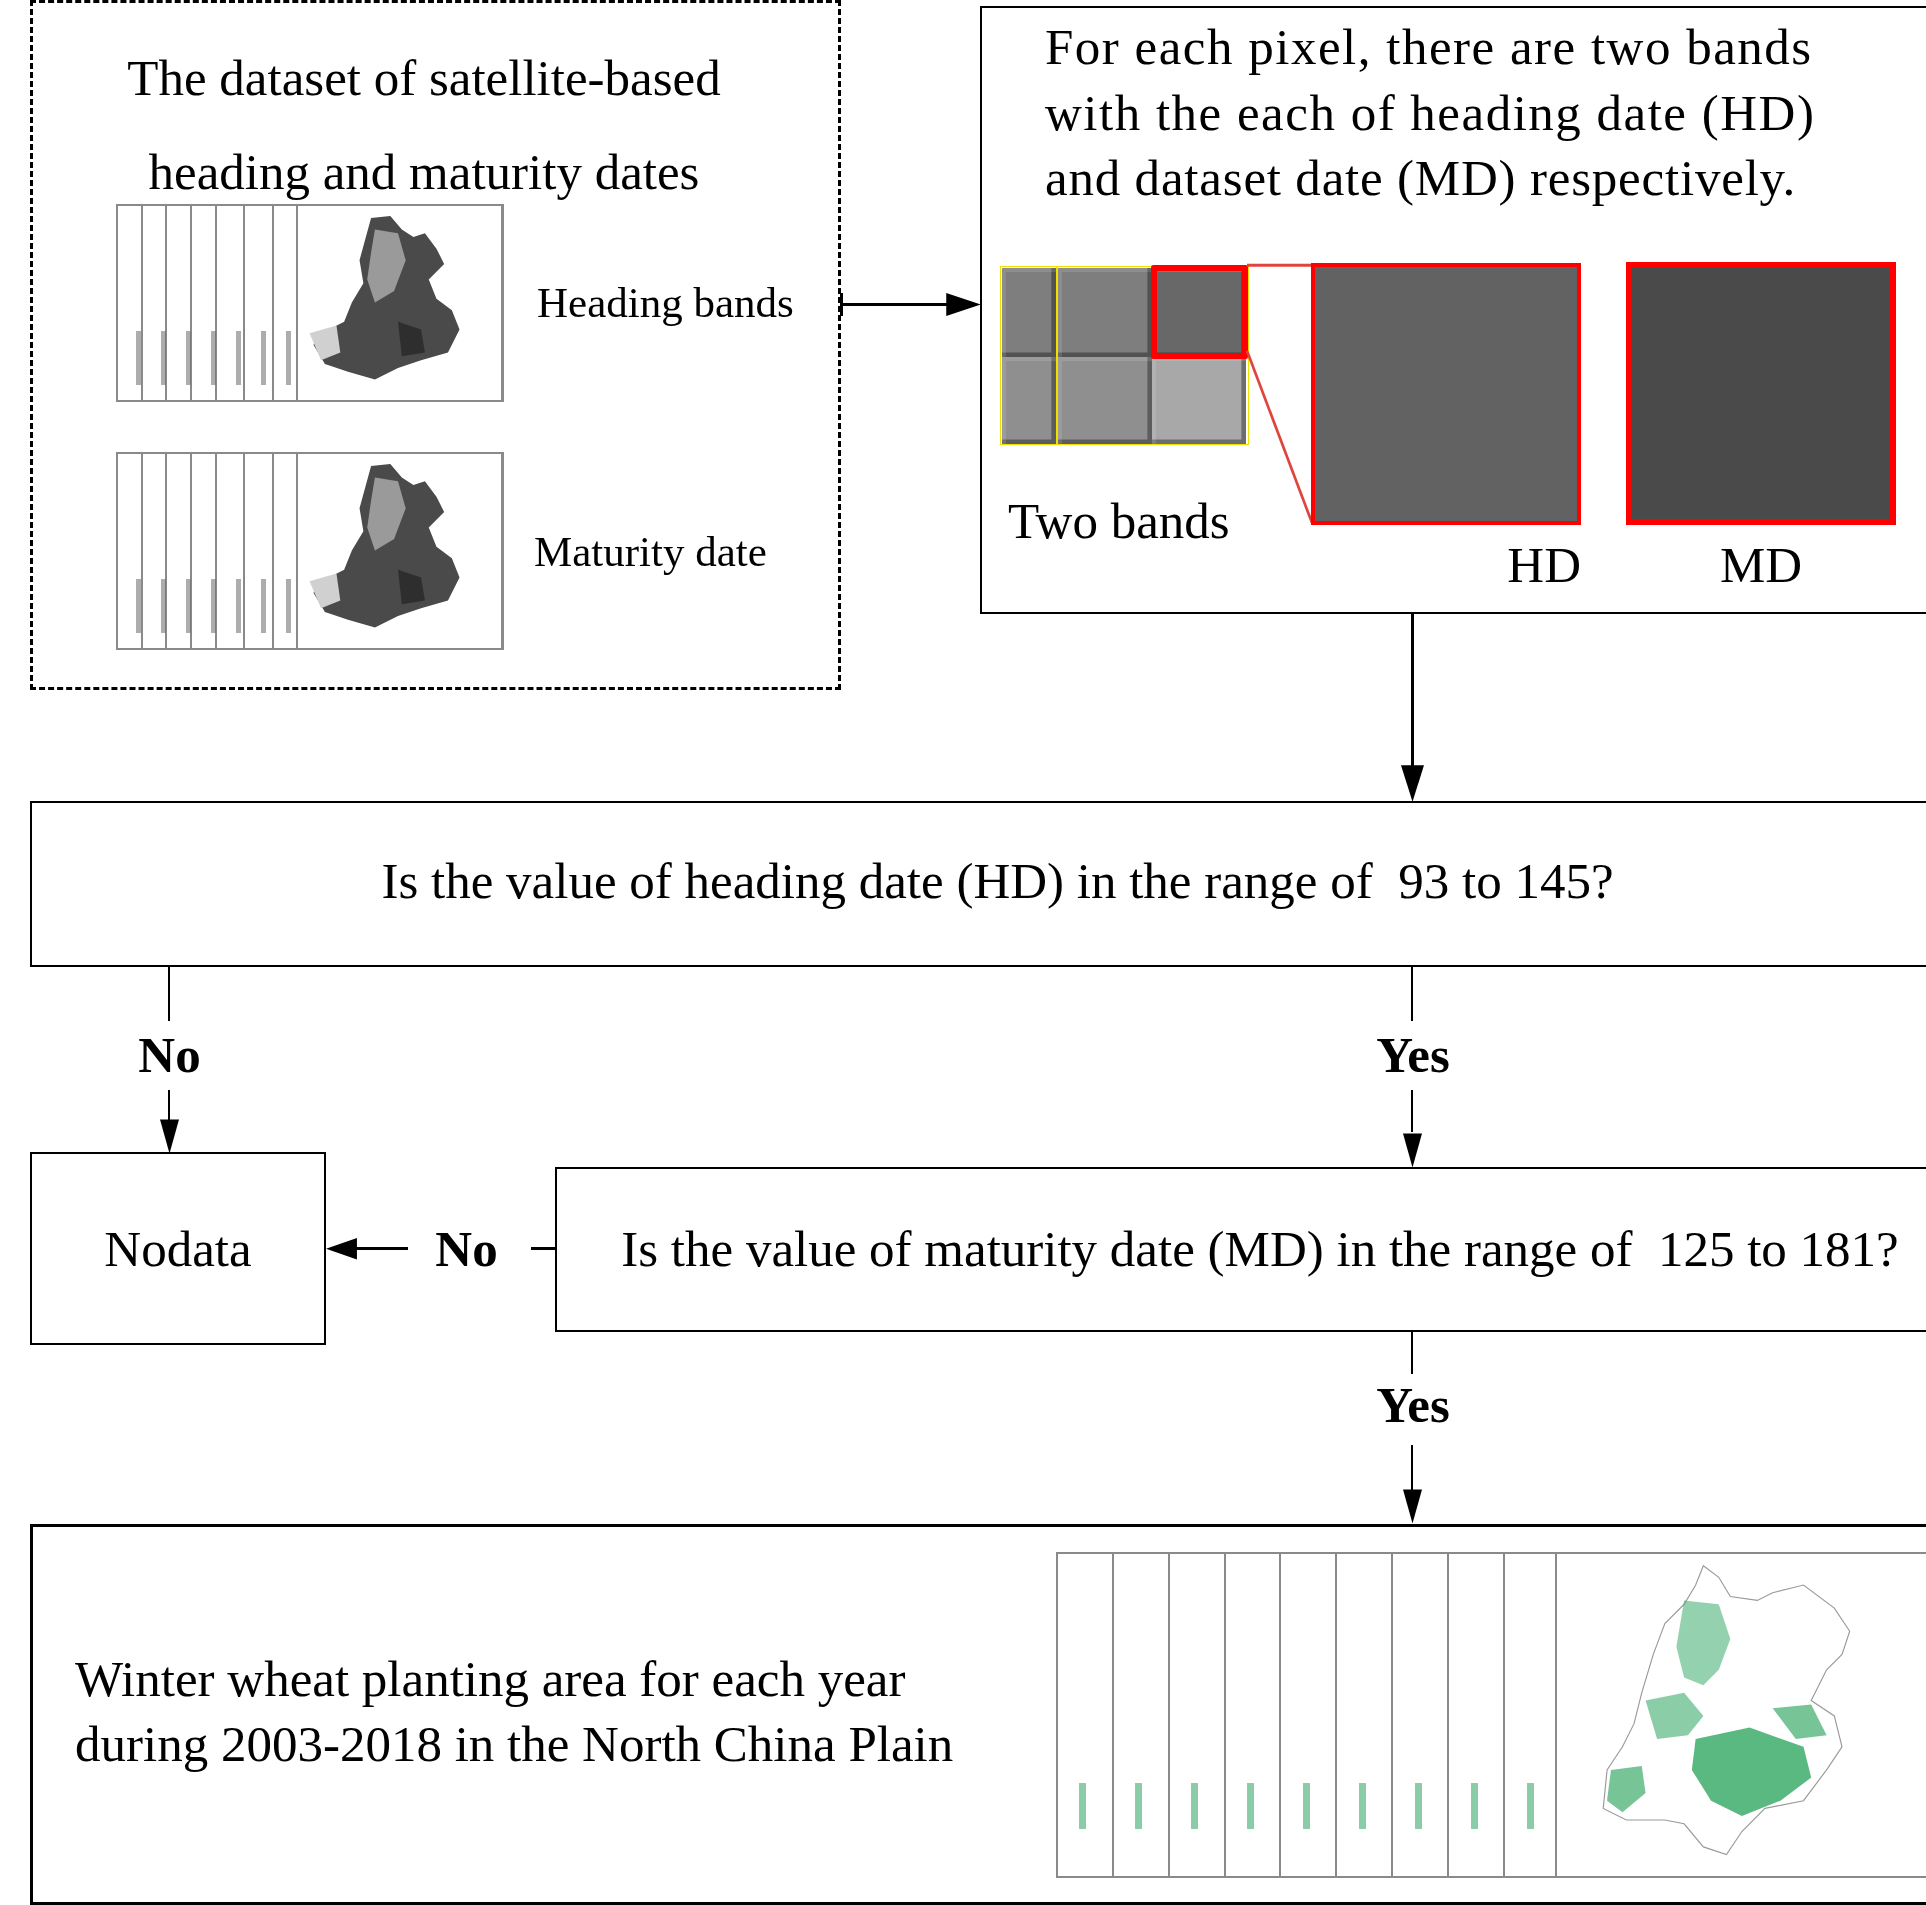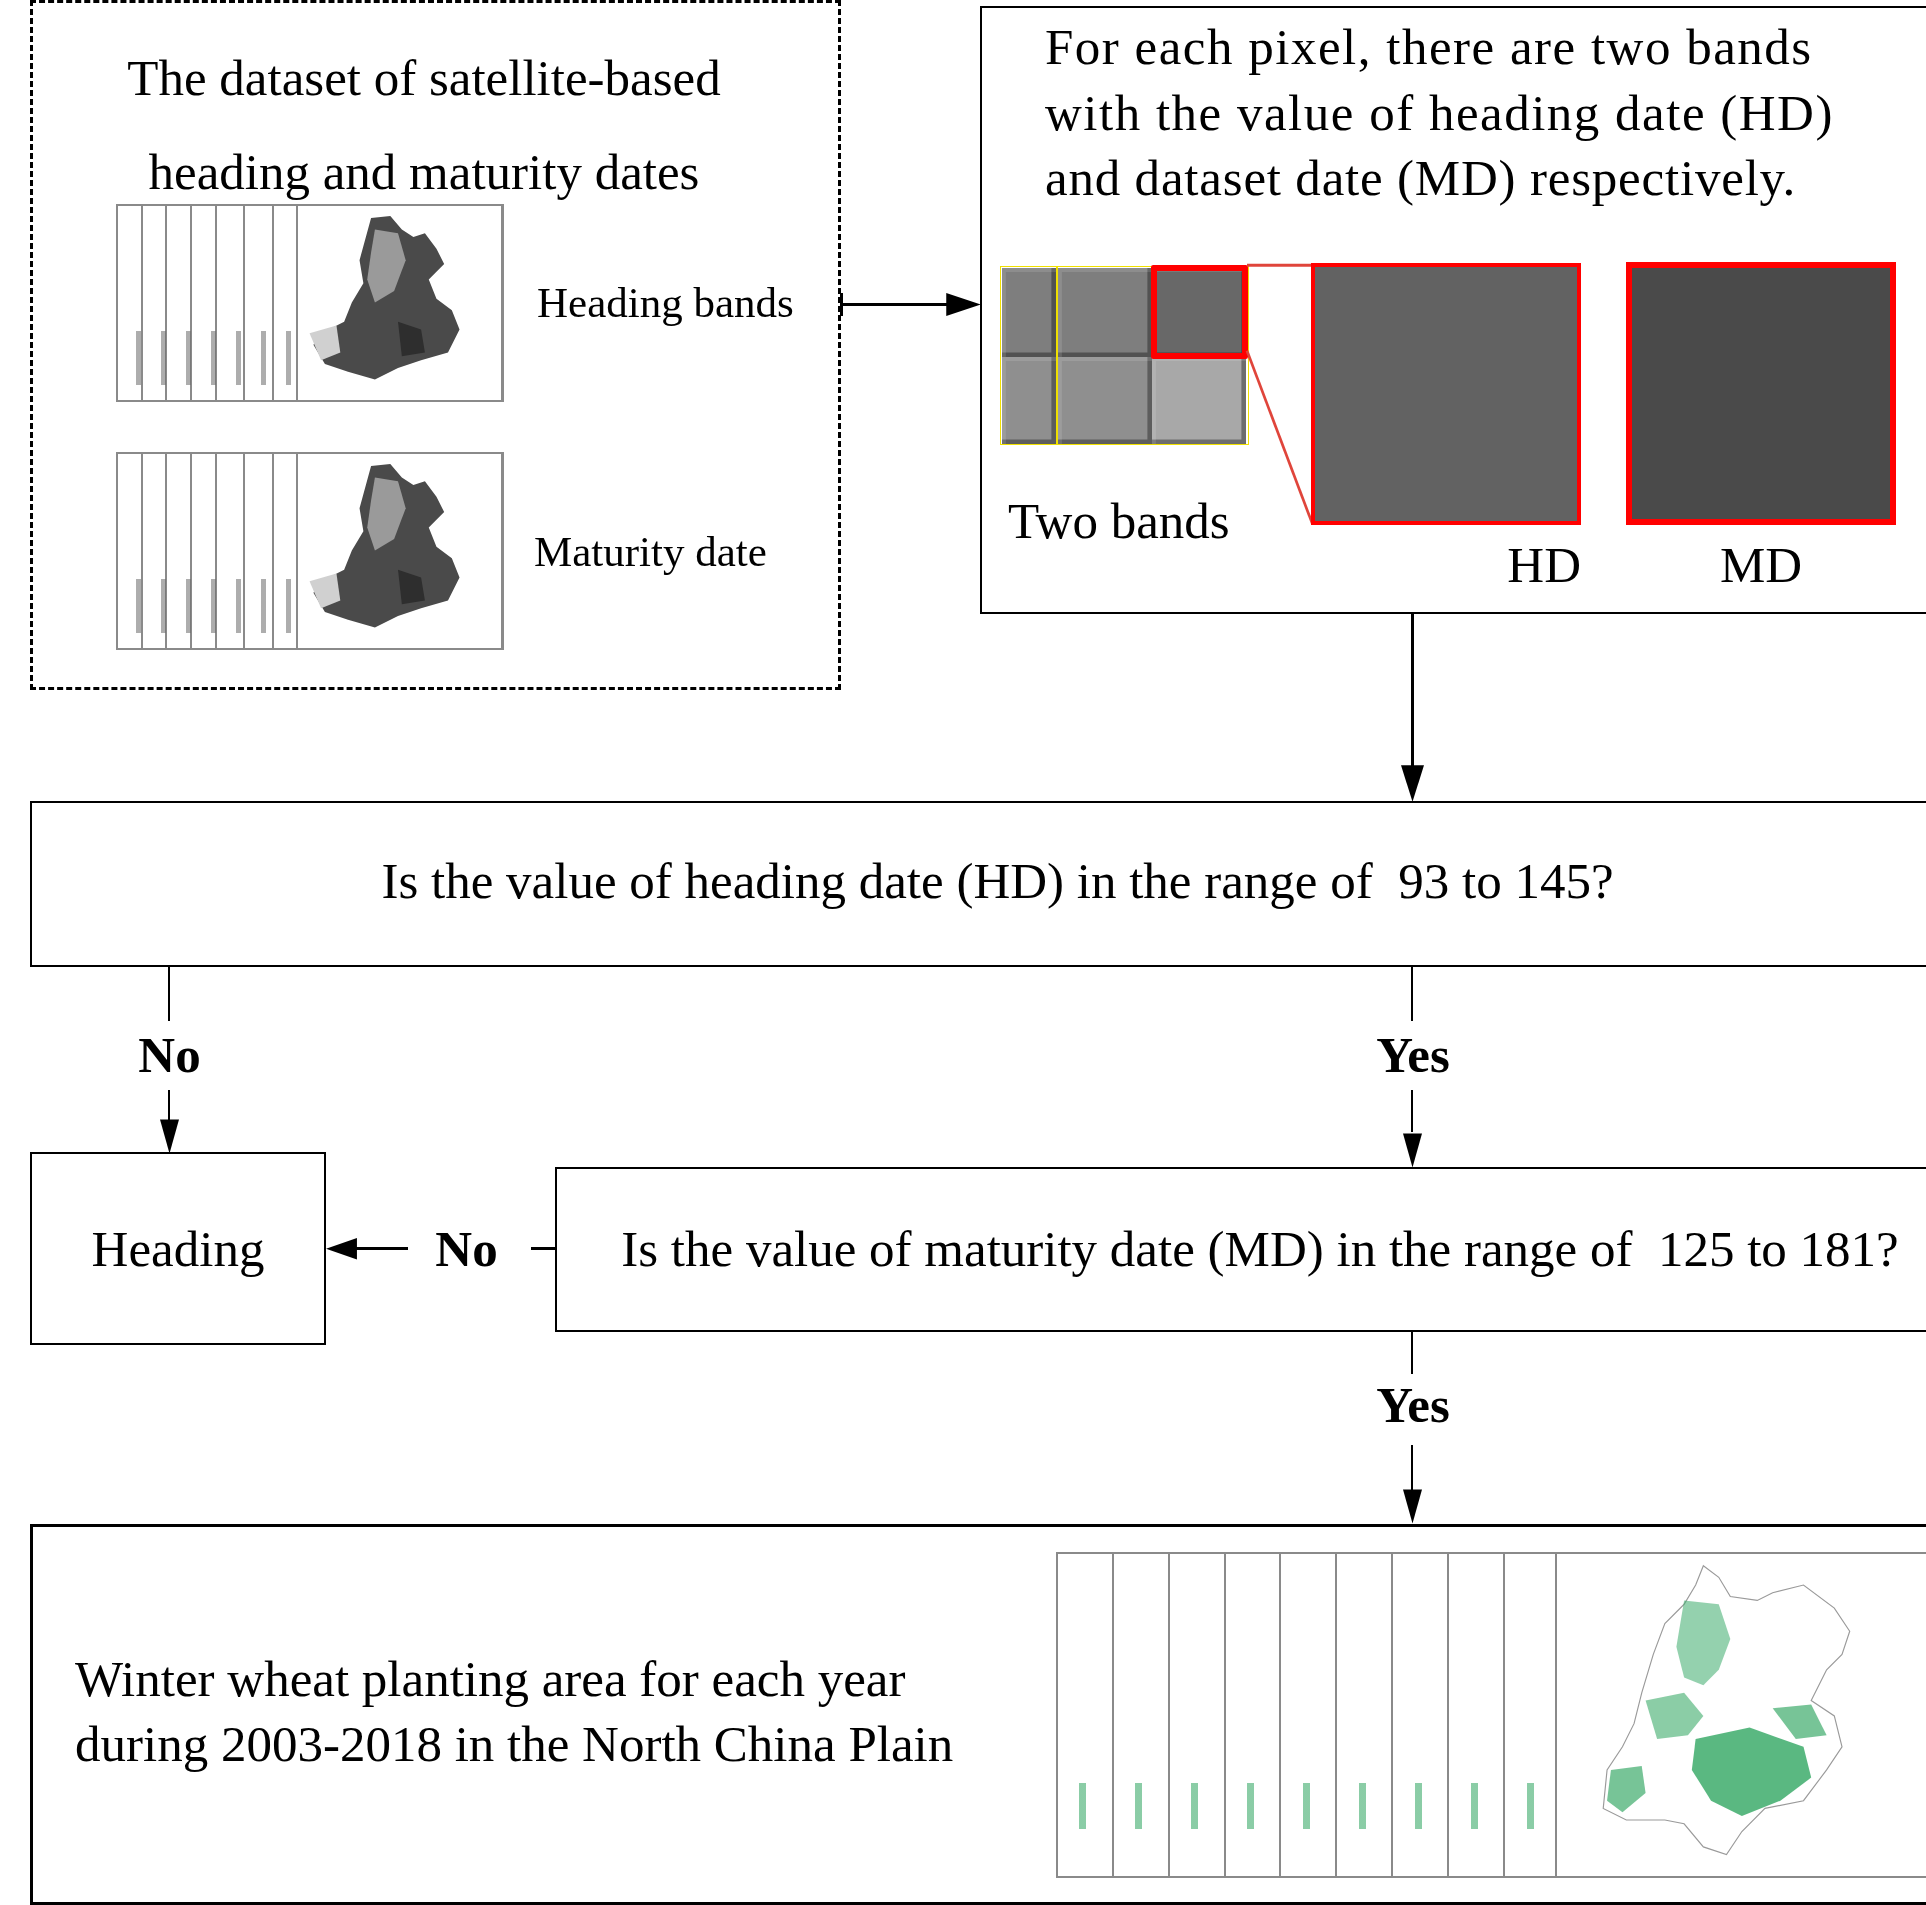--- a/index.html
+++ b/index.html
@@ -70,21 +70,21 @@
 <div class="txt" style="left:534px; top:526px; font-size:43px;">Maturity date</div>
 
 <div class="line" style="left:841px; top:303px; width:108px; height:2.7px;"></div>
 <div class="line" style="left:840px; top:293px; width:2.7px; height:23px;"></div>
 <svg width="35" height="23" style="left:946px; top:293px;" viewBox="0 0 90 60">
   <polygon points="0,0 90,30 0,60" fill="#000"></polygon>
 </svg>
 
 <div class="box" style="left:980px; top:6.2px; width:985px; height:608px;"></div>
 <div class="txt" style="left:1045px; top:17.3px; font-size:51px; letter-spacing:1.5px;">For each pixel, there are two bands</div>
-<div class="txt" style="left:1045px; top:83px; font-size:51px; letter-spacing:1.5px;">with the value of heading date (HD)</div>
+<div class="txt" style="left:1045px; top:83px; font-size:51px; letter-spacing:1.5px;">with the each of heading date (HD)</div>
 <div class="txt" style="left:1045px; top:148px; font-size:51px; letter-spacing:0.8px;">and dataset date (MD) respectively.</div>
 
 <div class="abs" style="left:1000px; top:266px; width:250px; height:181px;">
   <div class="abs" style="left:0; top:0; width:58px; height:179px; border:1.9px solid #f0e000; box-sizing:border-box;"></div>
   <div class="band-cell" style="left:1.9px; top:1.9px; width:54px; height:89px; background:#7e7e7e;"></div>
   <div class="band-cell" style="left:1.9px; top:91px; width:54px; height:87px; background:#8f8f8f;"></div>
   <div class="abs" style="left:56px; top:0; width:193px; height:179px; border:1.9px solid #f0e000; box-sizing:border-box;"></div>
   <div class="band-cell" style="left:58px; top:1.9px; width:94px; height:89px; background:#7e7e7e;"></div>
   <div class="band-cell" style="left:152px; top:1.9px; width:94px; height:89px; background:#686868;"></div>
   <div class="band-cell" style="left:58px; top:91px; width:94px; height:87px; background:#8f8f8f;"></div>
@@ -120,21 +120,21 @@
 </svg>
 
 <div class="line" style="left:1411px; top:967px; width:2.3px; height:54px;"></div>
 <div class="txt bold center" style="left:1355px; top:1025px; width:116px; font-size:51px;">Yes</div>
 <div class="line" style="left:1411px; top:1090px; width:2.3px; height:42px;"></div>
 <svg width="19" height="35" style="left:1403px; top:1133px;" viewBox="0 0 50 90">
   <polygon points="0,0 50,0 25,90" fill="#000"></polygon>
 </svg>
 
 <div class="box" style="left:30px; top:1152px; width:296px; height:193px;"></div>
-<div class="txt center" style="left:30px; top:1219px; width:296px; font-size:51px;">Heading</div>
+<div class="txt center" style="left:30px; top:1219px; width:296px; font-size:51px;">Nodata</div>
 
 <div class="box" style="left:555px; top:1167px; width:1410px; height:165px;"></div>
 <div class="txt center" style="left:555px; top:1219px; width:1410px; font-size:51px; white-space:pre;">Is the value of maturity date (MD) in the range of  125 to 181?</div>
 
 <div class="line" style="left:531px; top:1247px; width:24px; height:3.1px;"></div>
 <div class="txt bold center" style="left:428px; top:1219px; width:77px; font-size:51px;">No</div>
 <div class="line" style="left:354px; top:1247px; width:54px; height:3.1px;"></div>
 <svg width="31" height="21.6" style="left:326px; top:1238px;" viewBox="0 0 80 56">
   <polygon points="80,0 0,28 80,56" fill="#000"></polygon>
 </svg>

